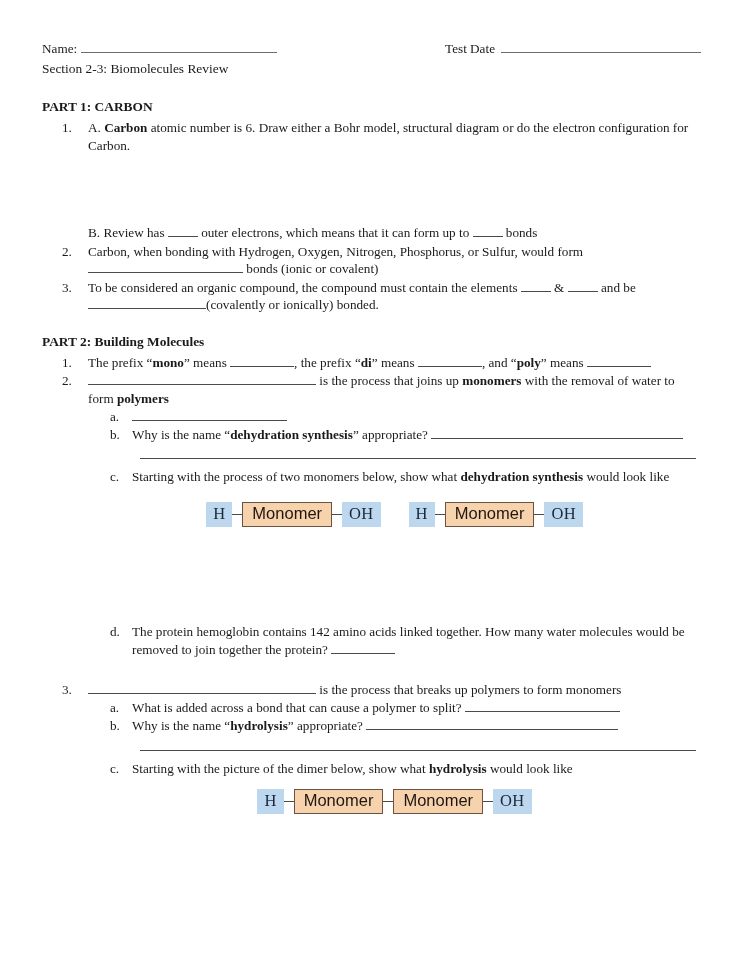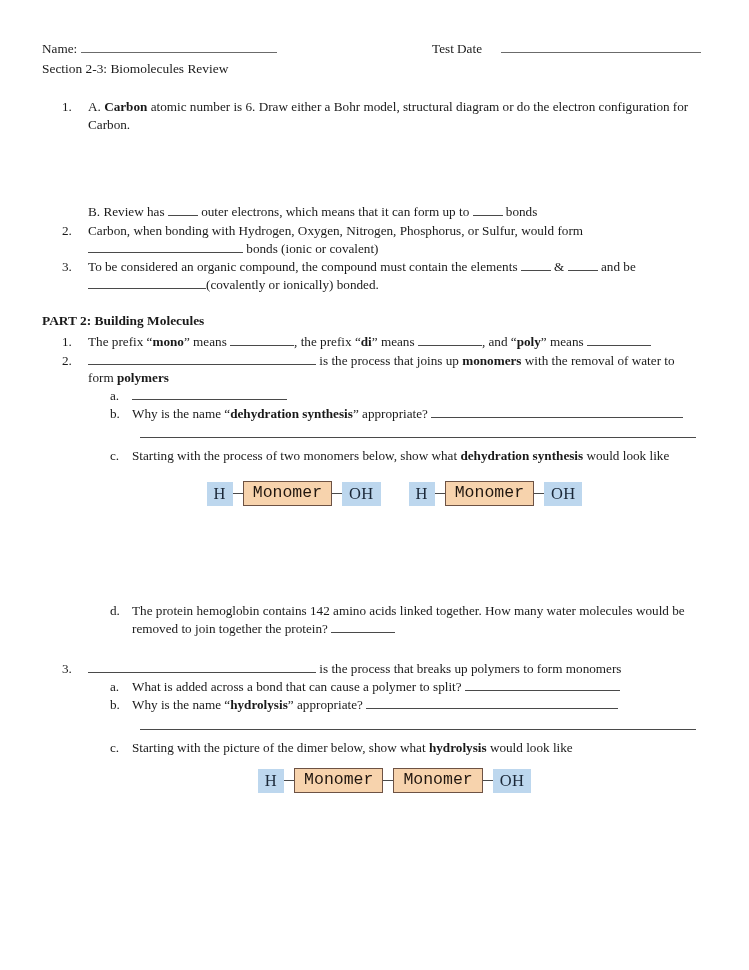--- a/index.html
+++ b/index.html
@@ -28,21 +28,21 @@
     align-items: baseline;
     justify-content: space-between;
     margin-bottom: 2px;
   }
   .name-group, .date-group {
     display: flex;
     align-items: baseline;
     white-space: nowrap;
   }
   .name-group .lbl { margin-right: 4px; }
-  .date-group .lbl { margin-right: 19px; }
+  .date-group .lbl { margin-right: 6px; }
   .rule {
     display: inline-block;
     border-bottom: 1px solid #6b6b6b;
     height: 0.85em;
   }
   .rule-name { width: 196px; }
   .rule-date { width: 200px; }
 
   .doc-title {
     font-weight: normal;
@@ -128,21 +128,21 @@
     font-family: "Liberation Serif", "DejaVu Serif", serif;
     font-size: 16.5px;
     padding: 3px 7px 4px 7px;
     line-height: 1.05;
     letter-spacing: 0.3px;
   }
   .mono-box {
     background: #f7d3ad;
     border: 1.6px solid #6d5244;
     color: #20160f;
-    font-family: Liberation Mono, monospace;
+    font-family: Liberation Sans, sans-serif;
     font-size: 16.5px;
     padding: 2px 9px 3px 9px;
     line-height: 1.08;
   }
   .bond {
     width: 11px;
     height: 0;
     border-top: 1.6px solid #4a4a4a;
   }
   .bond-short { width: 10px; }
@@ -158,20 +158,21 @@
       <span class="rule rule-name"></span>
     </div>
     <div class="date-group">
       <span class="lbl">Test Date</span>
       <span class="rule rule-date"></span>
     </div>
   </div>
 
   <div class="doc-title">Section 2-3: Biomolecules Review</div>
 
+  <div class="part-head">PART 1: CARBON</div>
 
   <ul class="olist">
     <li>
       <span class="marker">1.</span>
       <span>A. </span><b>Carbon</b><span> atomic number is 6.  Draw either a Bohr model, structural diagram or do the electron configuration for Carbon.</span>
 
       <div class="gap-draw"></div>
 
       <div>
         <span>B. Review has </span><span class="blank-s"></span><span> outer electrons, which means that it can form up to </span><span class="blank-s"></span><span> bonds</span>

